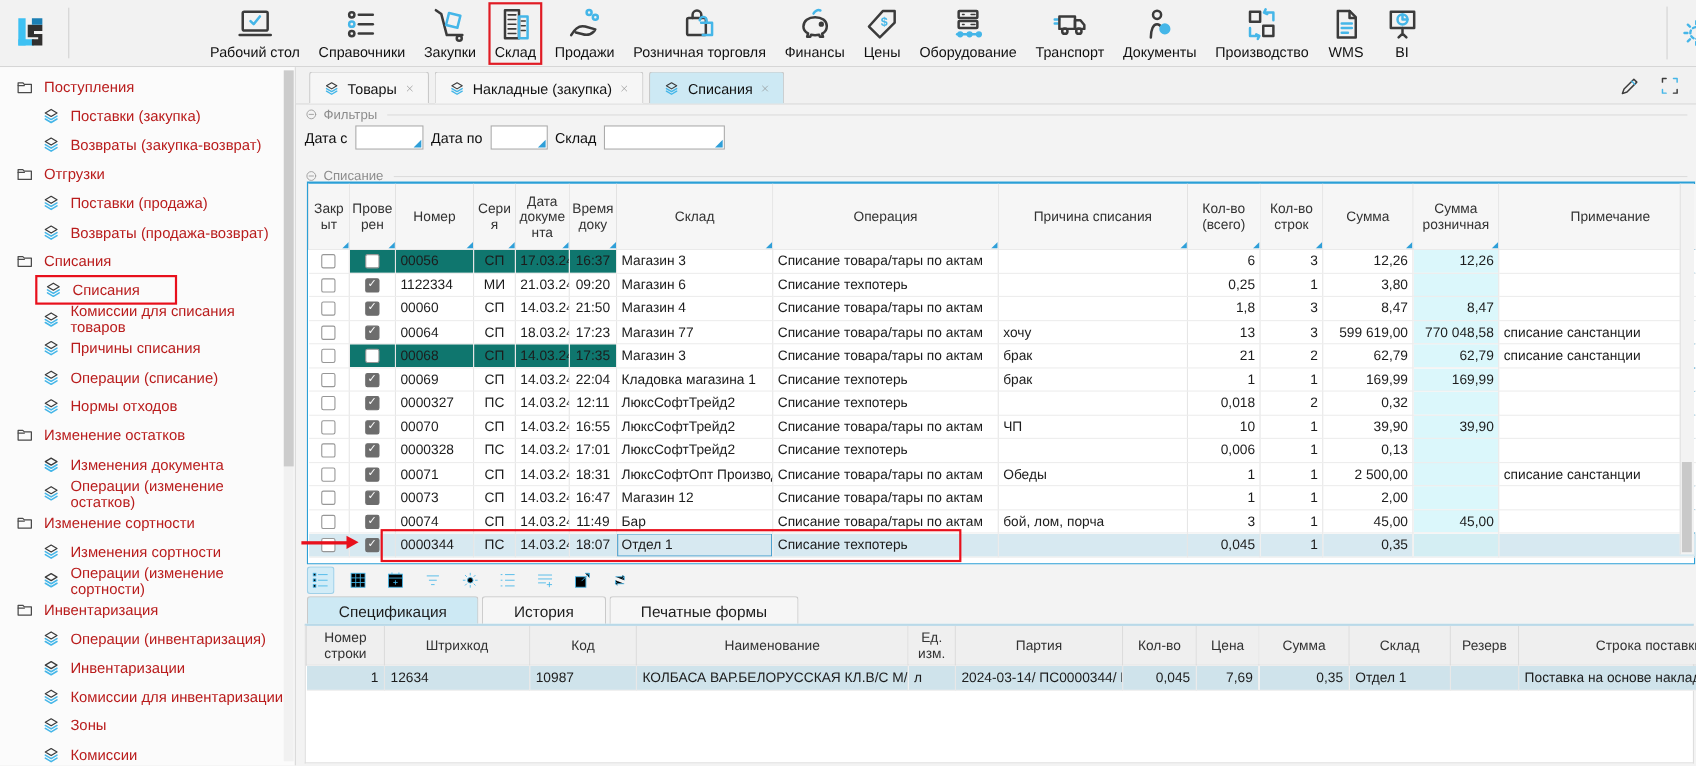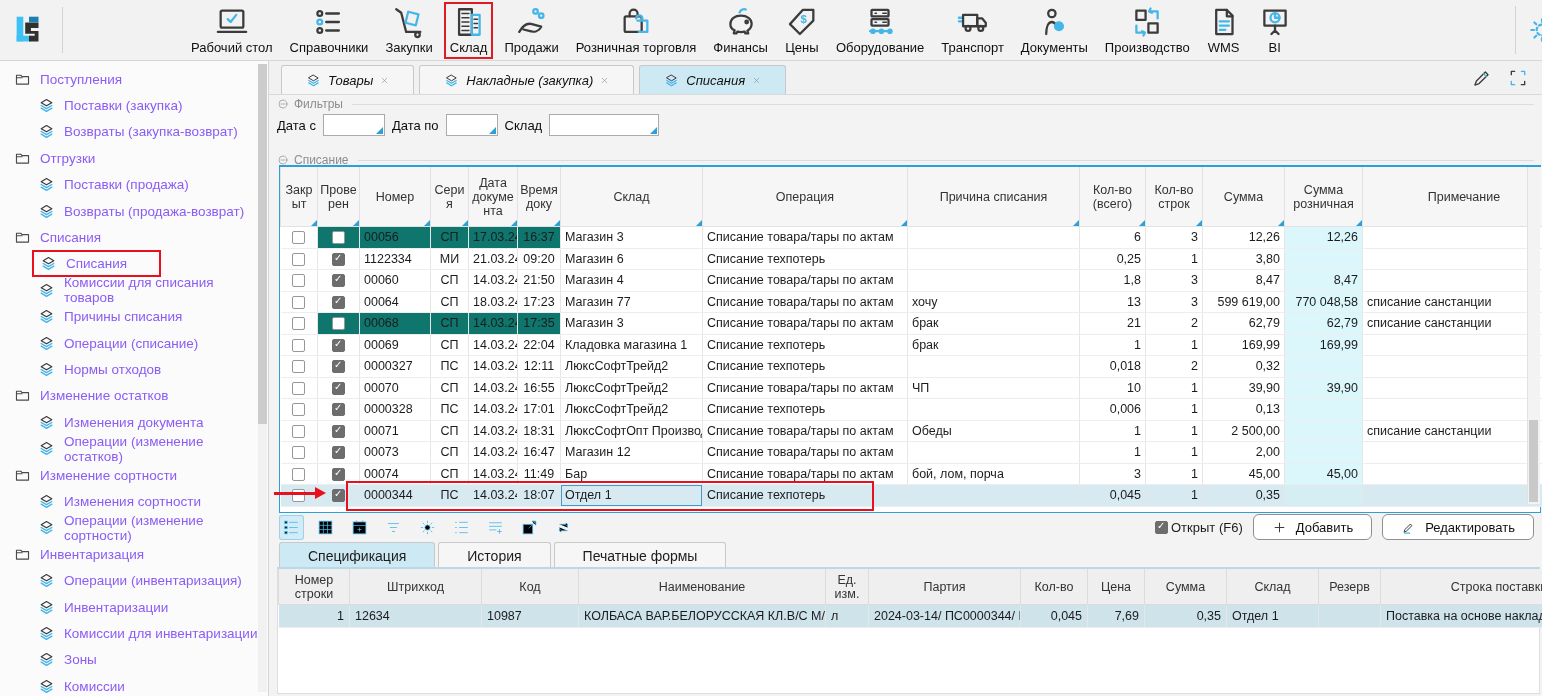--- a/index.html
+++ b/index.html
@@ -22,35 +22,35 @@
   .tb-item .icon svg{width:34px;height:34px;}
   .tb-item.hl{border:2px solid #e01b24;padding:1px 4px 2px 4px;margin:-3px -6px -4px -6px;}
   .right-divider{position:absolute;right:26px;top:6px;width:1px;height:48px;background:#d2d2d2;}
   .sun-partial{position:absolute;right:-16px;top:14px;}
   .sun-partial svg{width:32px;height:32px;}
 
   
   .sidebar{position:absolute;top:61px;left:0;width:268px;height:635px;background:#fbfbfb;
            border-right:1px solid #d5d5d5;overflow:hidden;}
   .tree{padding-top:5px;}
-  .tree-item{height:26.4px;display:flex;align-items:center;padding-left:8px;font-size:13.5px;color:#8b5cf6;}
+  .tree-item{height:26.4px;display:flex;align-items:center;padding-left:8px;font-size:13.5px;color:#b91c1c;}
   .tree-item.leaf{padding-left:32px;}
   .tree-item .inner{display:inline-flex;align-items:center;gap:9px;padding:3px 6px;}
   .tree-item.hl .inner{border:2px solid #e8101c;padding-right:32px;}
   .tree-item .icon svg{width:17px;height:17px;}
   .tree-item .icon.folder-i svg{stroke:#4a4a4a;}
   .sb-scroll{position:absolute;right:1px;top:3px;width:9px;height:628px;background:#f1f1f1;}
   .sb-thumb{position:absolute;left:0;top:0;width:9px;height:360px;background:#ccc;}
 
   
   .content{position:absolute;left:269px;top:61px;width:1273px;height:635px;background:#f3f3f3;}
   .tabbar{position:absolute;top:0;left:0;right:0;height:34px;background:#f1f1f1;border-bottom:1px solid #dadada;
           display:flex;align-items:flex-end;padding-left:12px;box-sizing:border-box;}
-  .tab{display:flex;align-items:center;gap:7px;height:29px;box-sizing:border-box;padding:0 24px;margin-right:5px;
-       border:1px solid #c9c9c9;border-bottom:none;border-radius:3px 3px 0 0;background:#f6f6f6;font-size:13px;color:#111;font-style:italic;}
+  .tab{display:flex;align-items:center;gap:7px;height:29px;box-sizing:border-box;padding:0 12px;margin-right:5px;
+       border:1px solid #c9c9c9;border-bottom:none;border-radius:3px 3px 0 0;background:#f6f6f6;font-size:13px;color:#111;}
   .tab.active{background:#cde9f4;}
   .tab .icon svg{width:15px;height:15px;}
   .tab .close svg{width:9px;height:9px;stroke:#8a8a8a;}
   .tab-actions{position:absolute;right:14px;top:7px;display:flex;gap:16px;}
   .tab-actions .icon svg{width:20px;height:20px;}
 
   .group-line{position:absolute;left:8px;right:8px;display:flex;align-items:center;gap:5px;color:#8d8d8d;font-size:12px;}
   .group-line .icon svg{width:12px;height:12px;stroke:#9a9a9a;}
   .group-line::after{content:"";flex:1;border-top:1px solid #dcdcdc;margin-left:4px;}
   .gl-filters{top:36px;justify-content:space-between;}
@@ -954,43 +954,20 @@
           <rect x="4" y="8" width="12" height="12"></rect>
           <path d="M11 13 20 4M15 4h5v5"></path>
         </svg>
       </span>
       <span class="sb-icon">
         <svg viewBox="0 0 24 24">
           <path d="M7 8h10v4M17 16H7v-4"></path>
           <path d="M15 6l2 2-2 2M9 14l-2 2 2 2"></path>
         </svg>
       </span>
-      <div class="spec-actions">
-      <span class="chk-row">
-        <span class="cb on"></span>
-        <span>Открыт (F6)</span>
-      </span>
-      <button class="btn">
-        <span class="icon">
-            <svg viewBox="0 0 24 24" width="15" height="15">
-              <path d="M12 5v14M5 12h14"></path>
-            </svg>
-          </span>
-        <span>Добавить</span>
-      </button>
-      <button class="btn">
-        <span class="icon">
-            <svg viewBox="0 0 24 24" width="15" height="15">
-              <path d="M5 19l1.5-4L15 6.5 17.5 9 9 17.5z"></path>
-              <path class="a" d="M6 21h8" style="stroke-width:2"></path>
-            </svg>
-          </span>
-        <span>Редактировать</span>
-      </button>
-    </div>
   </div>
 
   <div class="spec-tabs">
       <div class="spec-tab active">Спецификация</div>
       <div class="spec-tab">История</div>
       <div class="spec-tab">Печатные формы</div>
     </div>
 
   <div class="spec-white">
     <div class="st-wrap">

